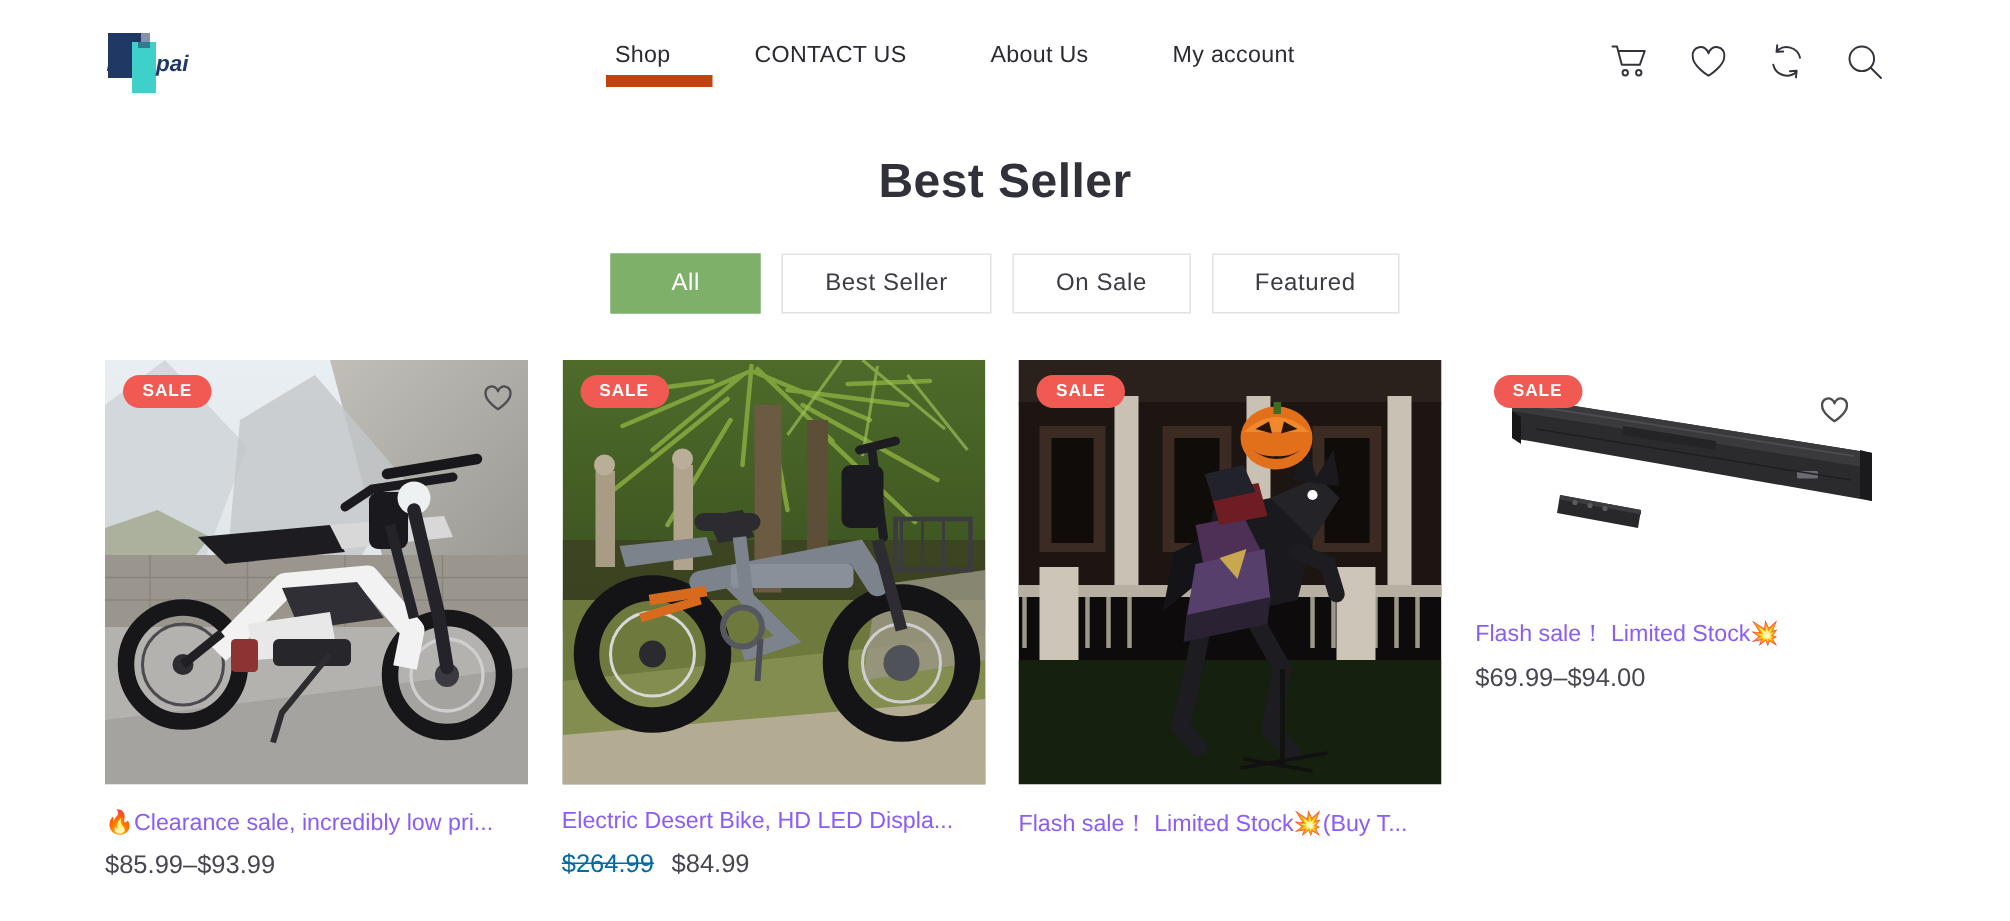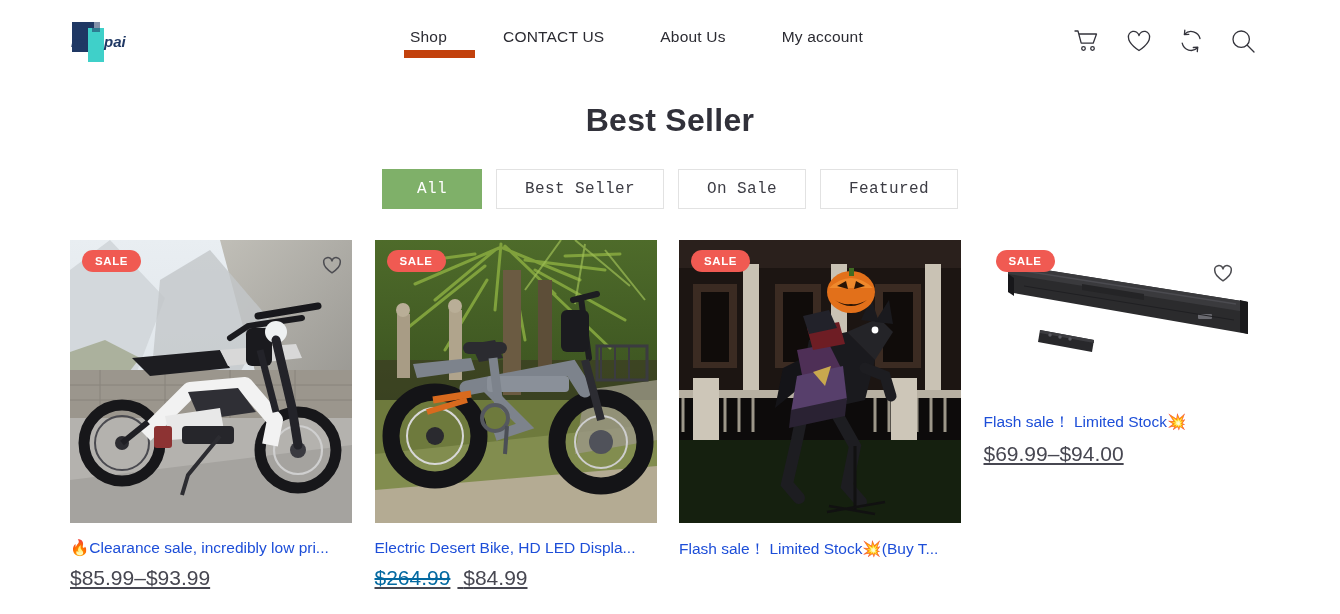--- a/index.html
+++ b/index.html
@@ -80,21 +80,20 @@
     display: flex;
     align-items: center;
     justify-content: center;
     background: #ffffff;
     border: 1px solid #e2e2e2;
     color: #3c3c44;
     font-size: 16px;
     letter-spacing: .4px;
     cursor: pointer;
     white-space: nowrap;
-    font-family: Liberation Mono, monospace;
   }
   .filter-btn.active {
     background: #7fb069;
     border-color: #7fb069;
     color: #ffffff;
   }
 
   
   .grid {
     position: absolute;
@@ -136,32 +135,31 @@
     right: 14px; top: 14px;
     z-index: 4;
     cursor: pointer;
     width: 22px; height: 22px;
   }
   .wish svg { display: block; }
 
   .p-title {
     margin-top: 16px;
     font-size: 15.5px;
-    color: #1d4ed8;
+    color: #8b5cf6;
     white-space: nowrap;
     overflow: hidden;
     text-overflow: ellipsis;
     max-width: 282px;
     cursor: pointer;
   }
   .p-price {
     margin-top: 9px;
-    font-size: 21px;
+    font-size: 17px;
     color: #474751;
-    text-decoration: underline;
   }
   .p-old {
     color: #0369a1;
     text-decoration: line-through;
     margin-right: 7px;
   }
   
   .card.four .p-title { margin-top: 26px; }
 </style>
 </head>

